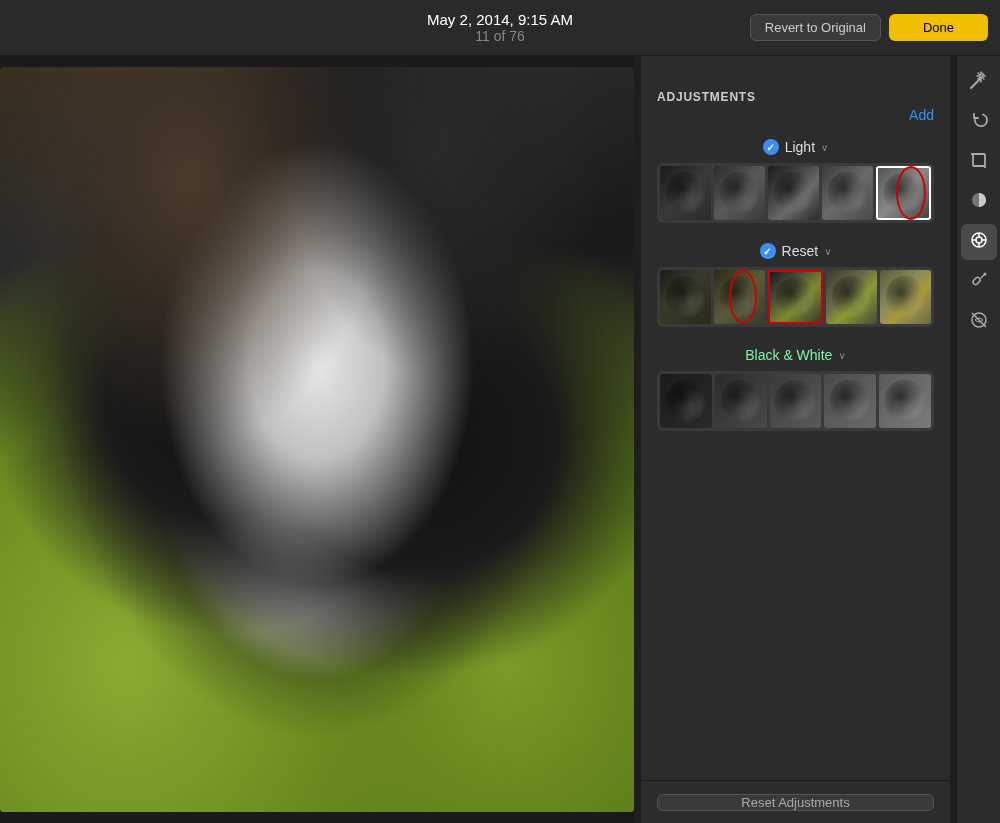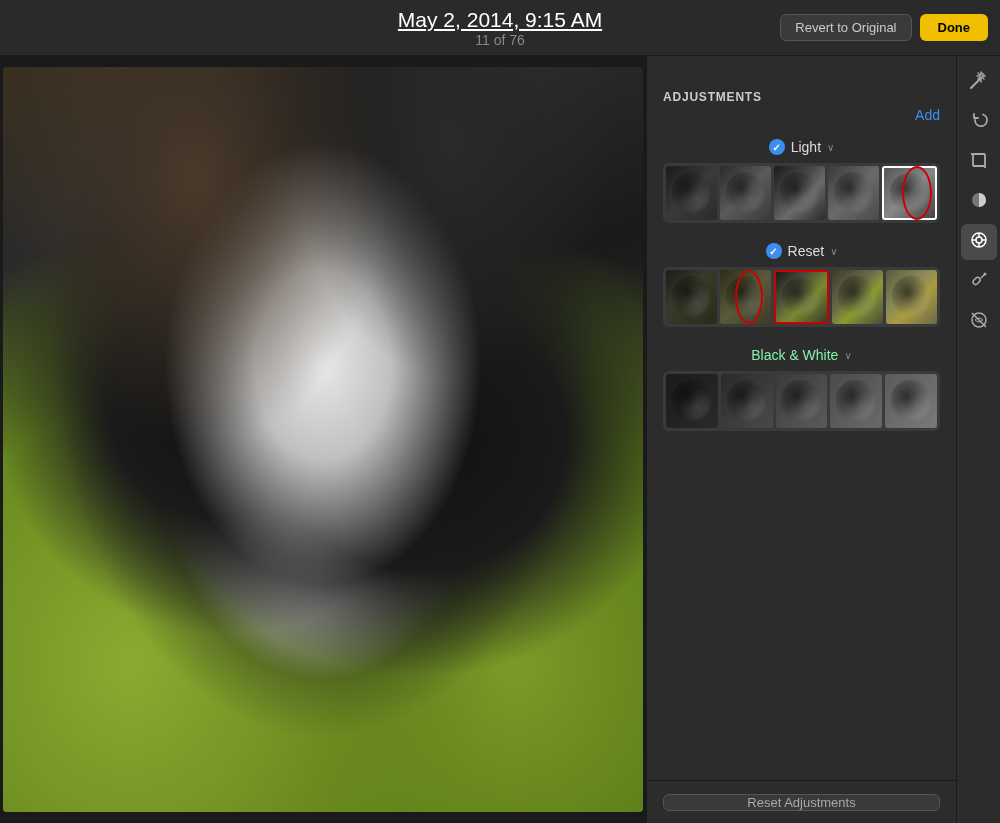--- a/index.html
+++ b/index.html
@@ -25,24 +25,23 @@
       border-bottom: 1px solid #1a1a1a;
       flex-shrink: 0;
     }
 
     .top-bar-title {
       text-align: center;
       color: #fff;
     }
 
     .top-bar-title .main-date {
-      font-size: 21px;
+      font-size: 15px;
       font-weight: 500;
       display: block;
-      text-decoration: underline;
     }
 
     .top-bar-title .sub-info {
       font-size: 14px;
       color: #888;
       display: block;
     }
 
     .top-bar-actions {
       position: absolute;
@@ -61,30 +60,31 @@
       padding: 5px 14px;
       cursor: pointer;
     }
 
     .btn-done {
       background: #f0c000;
       border: none;
       border-radius: 6px;
       color: #000;
       font-size: 13px;
-      font-weight: 700;
-      padding: 6px 18px;
+      font-weight: 400;
+      padding: 6px 34px;
       cursor: pointer;
     }
 
     
     .main-content {
       display: flex;
       flex: 1;
       overflow: hidden;
+      gap: 6px;
     }
 
     
     .photo-area {
       flex: 1;
       background: #1a1a1a;
       display: flex;
       align-items: center;
       justify-content: center;
       overflow: hidden;

